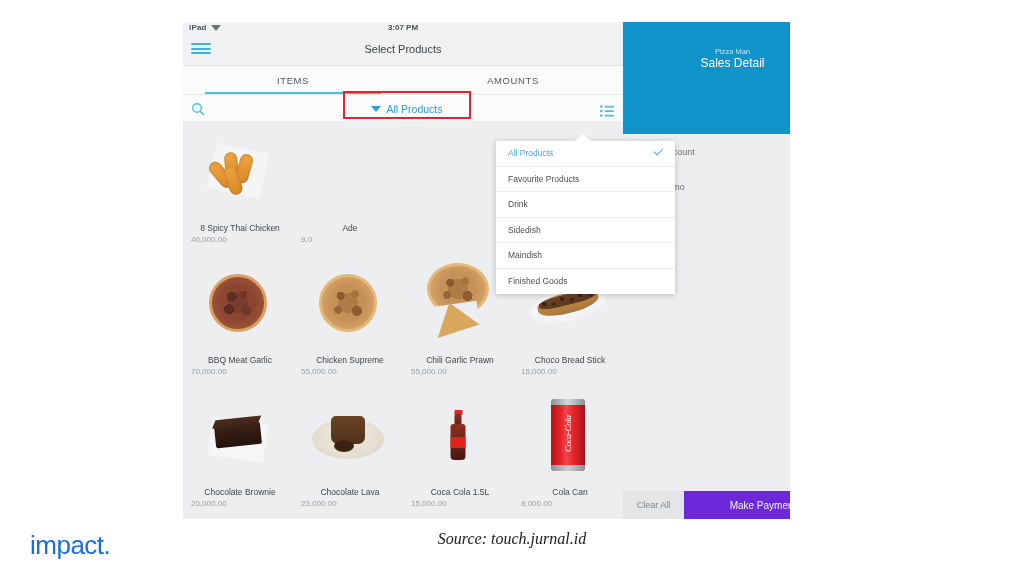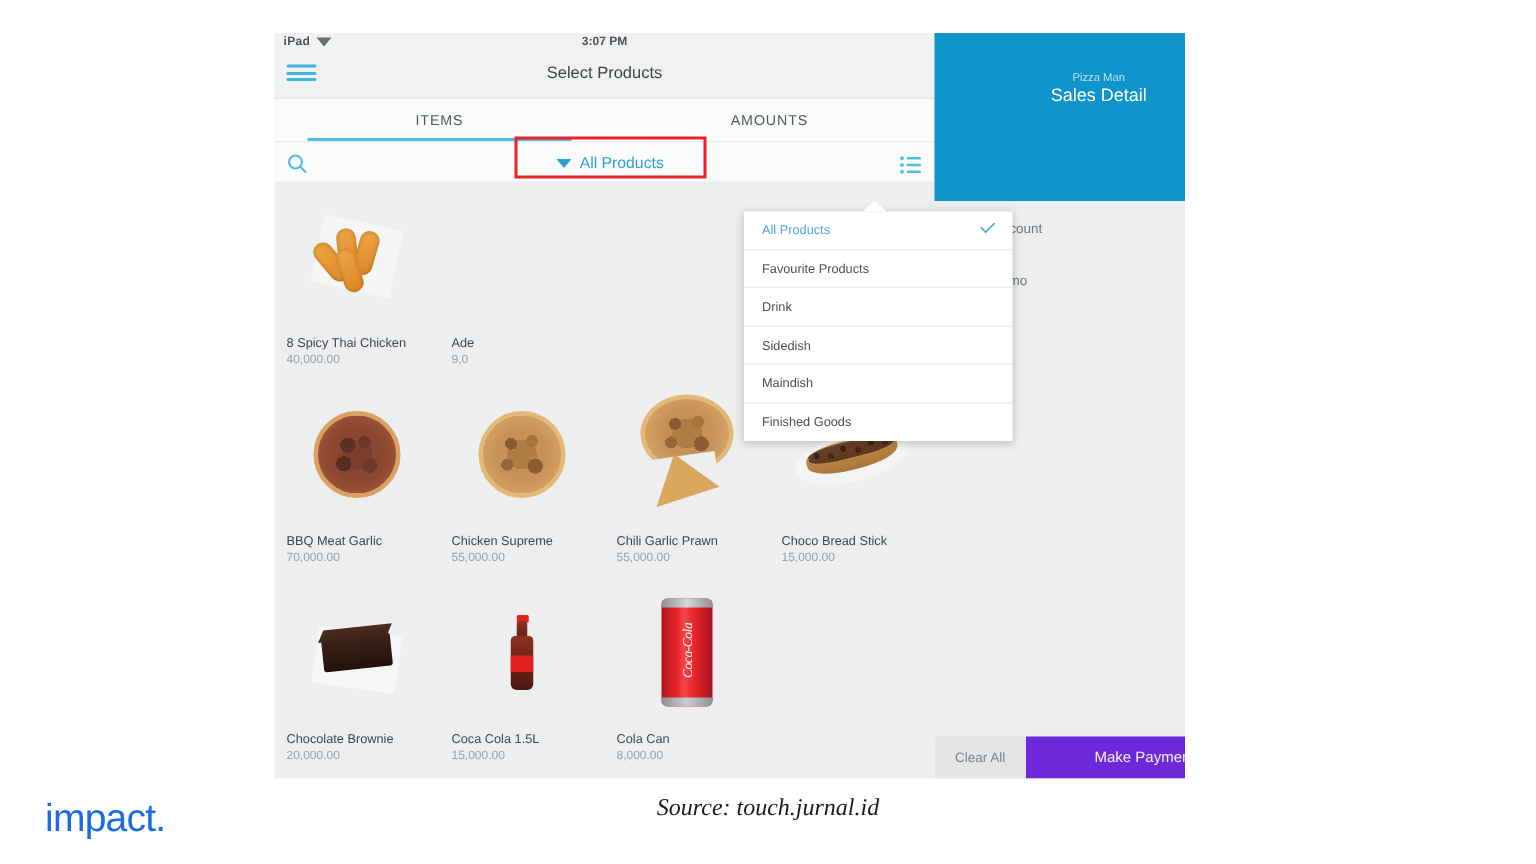--- a/index.html
+++ b/index.html
@@ -99,21 +99,21 @@
   .prow{display:flex;height:132px;}
   .pcell{
     width:110px;height:132px;position:relative;cursor:pointer;
     box-sizing:border-box;
   }
   .pimg{
     position:absolute;left:0;right:0;top:6px;height:88px;
   }
   .pname{
     position:absolute;left:8px;right:4px;top:102px;
-    font-size:8.5px;color:#41464a;white-space:nowrap;overflow:hidden;
+    font-size:8.5px;color:#41464a;white-space:nowrap;overflow:hidden;text-align:center;
   }
   .pprice{
     position:absolute;left:8px;right:4px;top:114px;
     font-size:8px;color:#9aa0a4;white-space:nowrap;overflow:hidden;
   }
 
   
   .pizza{
     position:absolute;left:50%;top:50%;transform:translate(-50%,-50%);
     width:58px;height:58px;border-radius:50%;
@@ -468,20 +468,29 @@
         <div class="pcell">
           <div class="pimg">
             <div class="brownienapkin"></div>
             <div class="brownie"></div>
           </div>
           <div class="pname">Chocolate Brownie</div>
           <div class="pprice">20,000.00</div>
         </div>
         <div class="pcell">
           <div class="pimg">
+            <div class="lavaplate"></div>
+            <div class="lavacake"></div>
+            <div class="lavasauce"></div>
+          </div>
+          <div class="pname">Chocolate Lava</div>
+          <div class="pprice">23,000.00</div>
+        </div>
+        <div class="pcell">
+          <div class="pimg">
             <div class="bottle">
               <span class="cap"></span>
               <span class="neck"></span>
               <span class="body"></span>
               <span class="lbl"></span>
             </div>
           </div>
           <div class="pname">Coca Cola 1.5L</div>
           <div class="pprice">15,000.00</div>
         </div>

